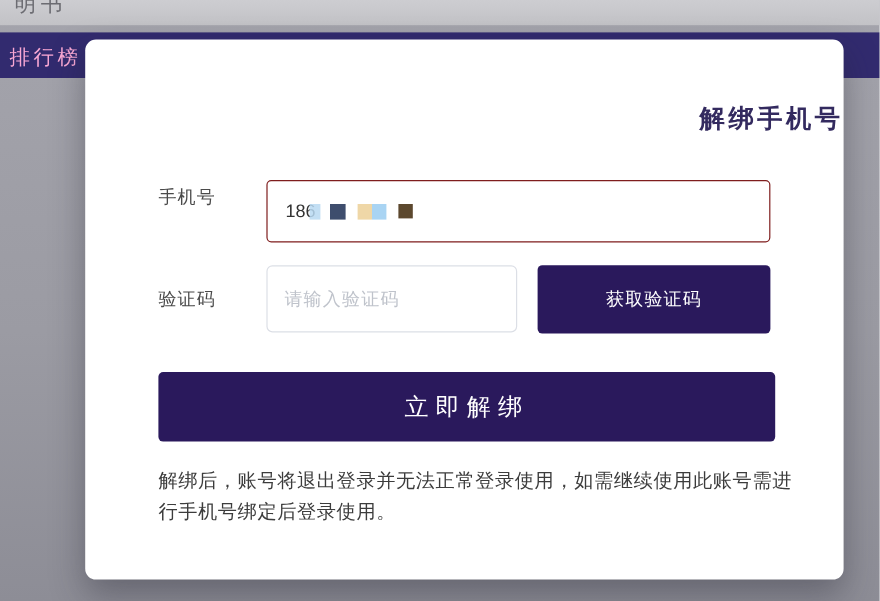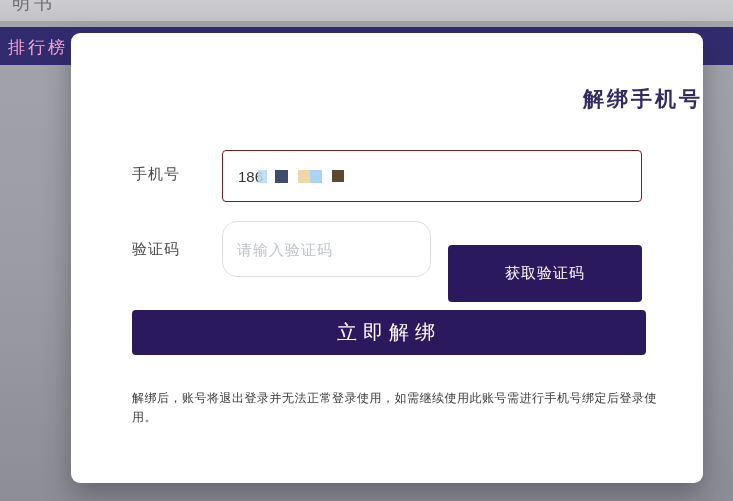--- a/index.html
+++ b/index.html
@@ -41,21 +41,21 @@
   .modal-title {
     position: absolute; left: 0; top: 52px; width: 632px;
     text-align: right; font-size: 21px; font-weight: bold;
     color: #332a5f; letter-spacing: 3px;
   }
 
   .field-label {
     position: absolute; left: 61px;
     font-size: 15px; color: #4a4a4a; letter-spacing: 1px;
   }
-  .label-phone { top: 132px; text-align: center; }
+  .label-phone { top: 122px; text-align: center; }
   .label-code  { top: 207px; text-align: center; }
 
   .phone-input {
     position: absolute; left: 151px; top: 117px; width: 420px; height: 52px;
     border: 1px solid #7f1d1d; border-radius: 4px; background: #fff;
     display: flex; align-items: center; padding-left: 15px; cursor: text;
   }
   .phone-value { font-size: 15px; color: #333; position: relative; }
   .mask-partial {
     display: inline-block; width: 9px; height: 13px;
@@ -63,45 +63,44 @@
   }
   .mask-row { display: flex; align-items: center; margin-left: 12px; }
   .mask-block { display: inline-block; height: 13px; margin-right: 10px; }
   .mask-square { width: 13px; }
   .mask-duo { display: flex; margin-right: 10px; }
   .mask-duo span { display: inline-block; width: 12px; height: 13px; }
   .mask-brown { width: 12px; height: 12px; }
 
   .code-input {
     position: absolute; left: 151px; top: 188px; width: 209px; height: 56px;
-    border: 1px solid #dcdfe6; border-radius: 15px; background: #fff;
+    border: 1px solid #dcdfe6; border-radius: 5px; background: #fff;
     padding: 12px 14px; font-size: 15px; color: #333;
     font-family: "Liberation Sans", "DejaVu Sans", sans-serif;
     outline: none;
   }
   .code-input::placeholder { color: #bfc3cb; letter-spacing: 1px; }
 
   .get-code-btn {
     position: absolute; left: 377px; top: 188px; width: 194px; height: 57px;
     background: #2a195c; color: #ffffff; border: none; border-radius: 4px;
     font-size: 15px; letter-spacing: 1px; cursor: pointer;
     font-family: "Liberation Sans", "DejaVu Sans", sans-serif;
-    margin-top: 24px;
   }
 
   .submit-btn {
-    position: absolute; left: 61px; top: 277px; width: 514px; height: 45px;
+    position: absolute; left: 61px; top: 277px; width: 514px; height: 58px;
     background: #2a195c; color: #ffffff; border: none; border-radius: 4px;
     font-size: 20px; letter-spacing: 6px; cursor: pointer;
     font-family: "Liberation Sans", "DejaVu Sans", sans-serif;
   }
 
   .notice {
     position: absolute; left: 61px; top: 356px; width: 534px;
-    font-size: 12px; line-height: 1.6; color: #3c3c3c; letter-spacing: 0.5px;
+    font-size: 16px; line-height: 1.6; color: #3c3c3c; letter-spacing: 0.5px;
   }
 </style>
 </head>
 <body>
 
 <div class="top-strip">
   <div class="cut-text">明书</div>
 </div>
 
 <div class="navbar">

